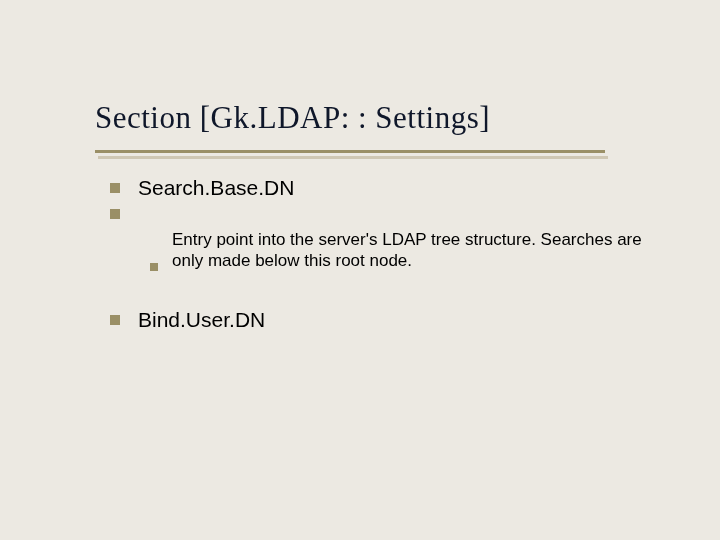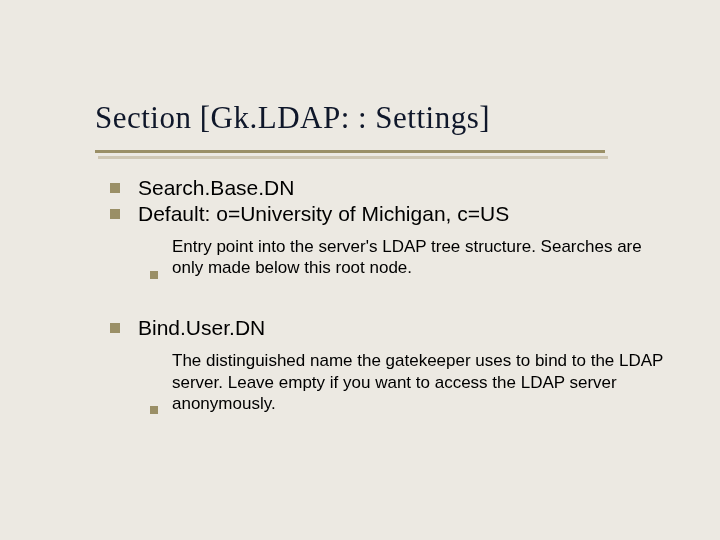--- a/index.html
+++ b/index.html
@@ -95,32 +95,27 @@
   <div class="title-shadow"></div>
 
   <div class="body">
 
     <div class="row">
       <div class="bullet-l1"></div>
       <div class="txt">Search.Base.DN</div>
     </div>
     <div class="row">
       <div class="bullet-l1"></div>
-      <div class="txt">Default: o=University of Michigan, c=US</div>
     </div>
     <div class="sub">
       <div class="bullet-l2"></div>
       <div class="txt">Entry point into the server's LDAP tree structure. Searches are only made below this root node.</div>
     </div>
 
     <div class="group2">
       <div class="row">
         <div class="bullet-l1"></div>
         <div class="txt">Bind.User.DN</div>
       </div>
-      <div class="sub">
-        <div class="bullet-l2"></div>
-        <div class="txt">The distinguished name the gatekeeper uses to bind to the LDAP server. Leave empty if you want to access the LDAP server anonymously.</div>
-      </div>
     </div>
 
   </div>
 </div>
 
 </body></html>

